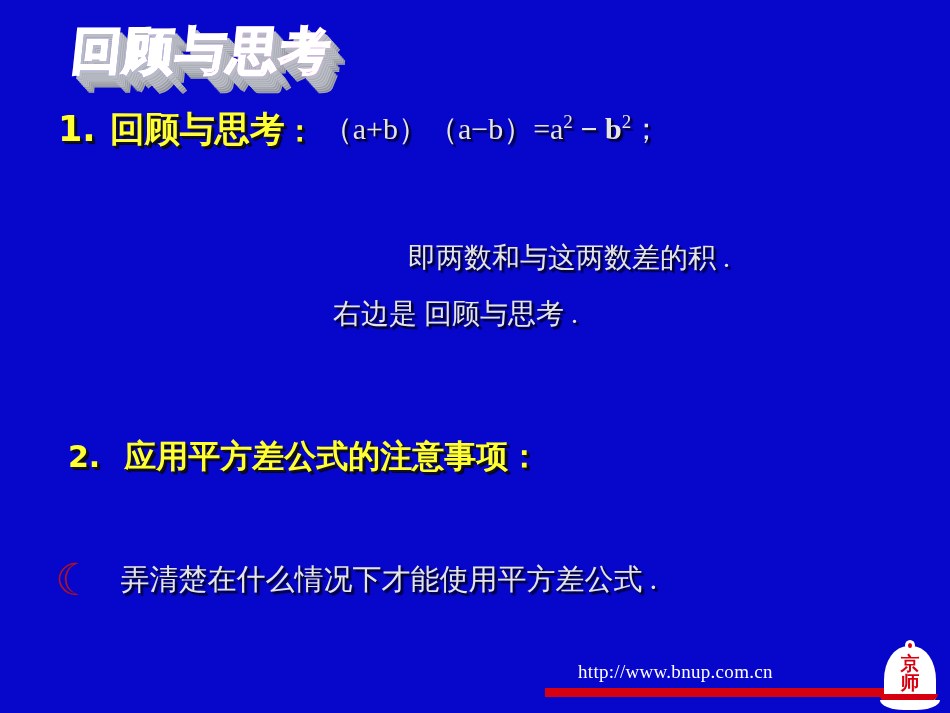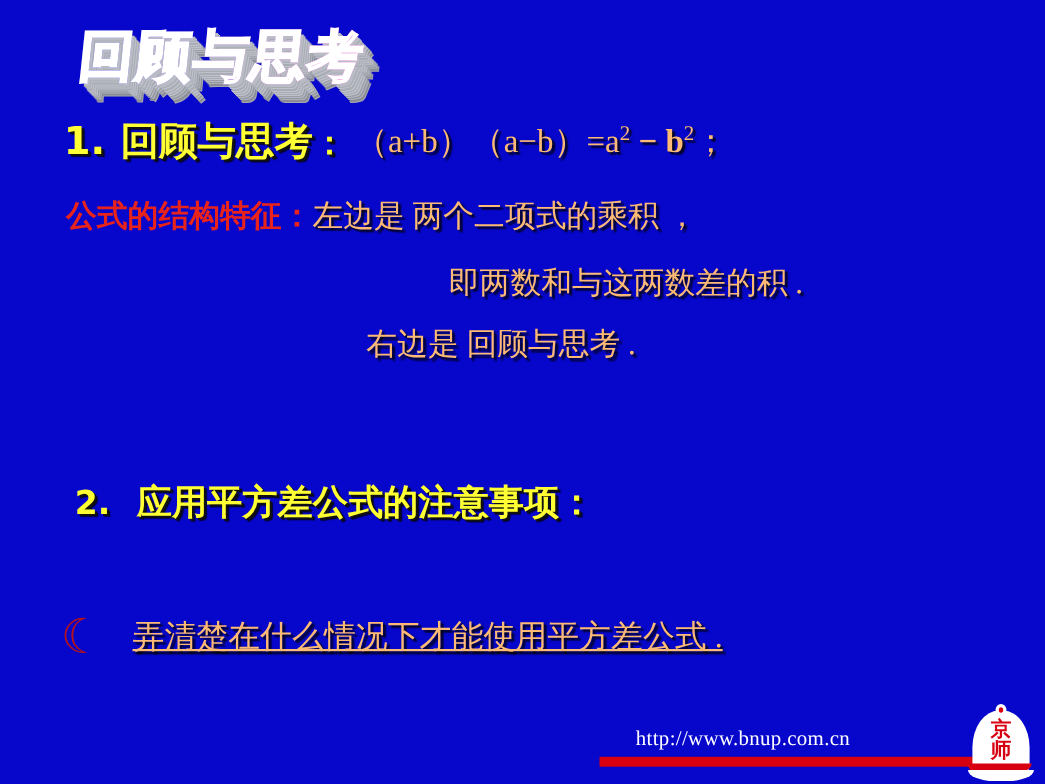--- a/index.html
+++ b/index.html
@@ -73,21 +73,21 @@
     font-weight: bold;
     color: #ffff33;
     text-shadow: 2px 2px 0 #111111, 3px 3px 1px rgba(0,0,0,.75);
   }
   .red-head {
     font-family: "DejaVu Sans", "Liberation Sans", sans-serif;
     font-weight: bold;
     color: #e8231c;
   }
   .white-txt {
-    color: #fdba74;
+    color: #e5e5e5;
     font-family: "Liberation Serif", "DejaVu Serif", serif;
     text-shadow: 2px 2px 2px rgba(0,0,0,.85), 3px 3px 0 rgba(0,0,0,.35);
   }
 
   
   #row-formula { left: 58px; top: 112px; }
   #row-formula .num      { font-size: 35px; }
   #row-formula .label    { font-size: 35px; margin-left: 14px; }
   #row-formula .colon    { font-size: 30px; }
   #row-formula .expr     { font-size: 30px; margin-left: 8px; vertical-align: 2px; }
@@ -113,21 +113,21 @@
   
   #row-bullet { left: 55px; top: 562px; }
   #row-bullet .moon {
     display: inline-block;
     font-size: 44px;
     line-height: 36px;
     color: #b4121c;
     font-family: "DejaVu Sans", sans-serif;
     vertical-align: -6px;
   }
-  #row-bullet .white-txt { font-size: 29px; margin-left: 26px; text-decoration: underline; }
+  #row-bullet .white-txt { font-size: 29px; margin-left: 26px; }
 
   
   #footer-url {
     position: absolute;
     left: 578px;
     top: 650px;
     font-family: "Liberation Serif", "DejaVu Serif", serif;
     font-size: 19px;
     color: #ffffff;
     letter-spacing: .3px;
@@ -203,23 +203,20 @@
 
   <div id="wordart">
     <div class="wa-layer wa-extrude">回顾与思考</div>
     <div class="wa-layer wa-face">回顾与思考</div>
   </div>
 
   <div class="row" id="row-formula">
     <span class="yellow-head num">1.</span><span class="yellow-head label">回顾与思考</span><span class="yellow-head colon">：</span><span class="white-txt expr"><span>（a+b）（a−b）=a</span><sup>2</sup><span class="minus"> − b</span><sup>2</sup><span>；</span></span>
   </div>
 
-  <div class="row" id="row-struct">
-    <span class="red-head">公式的结构特征：</span><span class="white-txt">左边是  两个二项式的乘积 ，</span>
-  </div>
 
   <div class="row white-txt" id="row-mid">即两数和与这两数差的积 .</div>
 
   <div class="row white-txt" id="row-right">右边是  回顾与思考 .</div>
 
   <div class="row" id="row-point2">
     <span class="yellow-head num">2.</span><span class="yellow-head label">应用平方差公式的注意事项：</span>
   </div>
 
   <div class="row" id="row-bullet">

